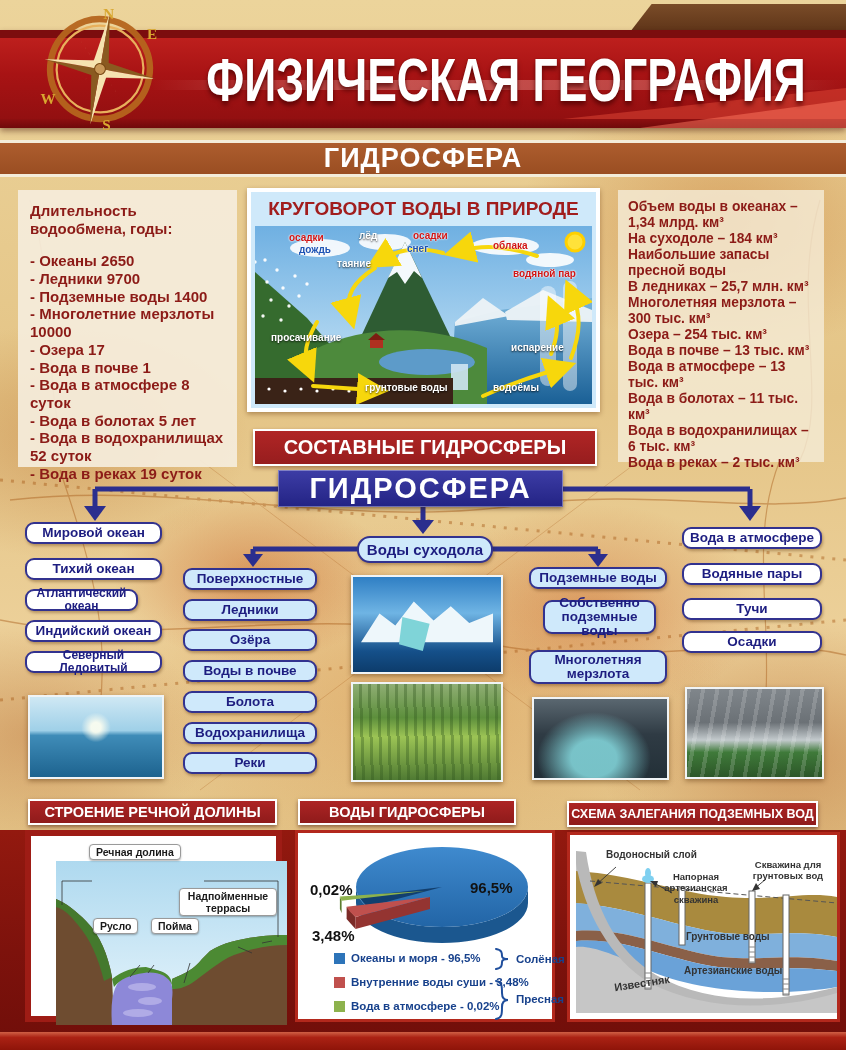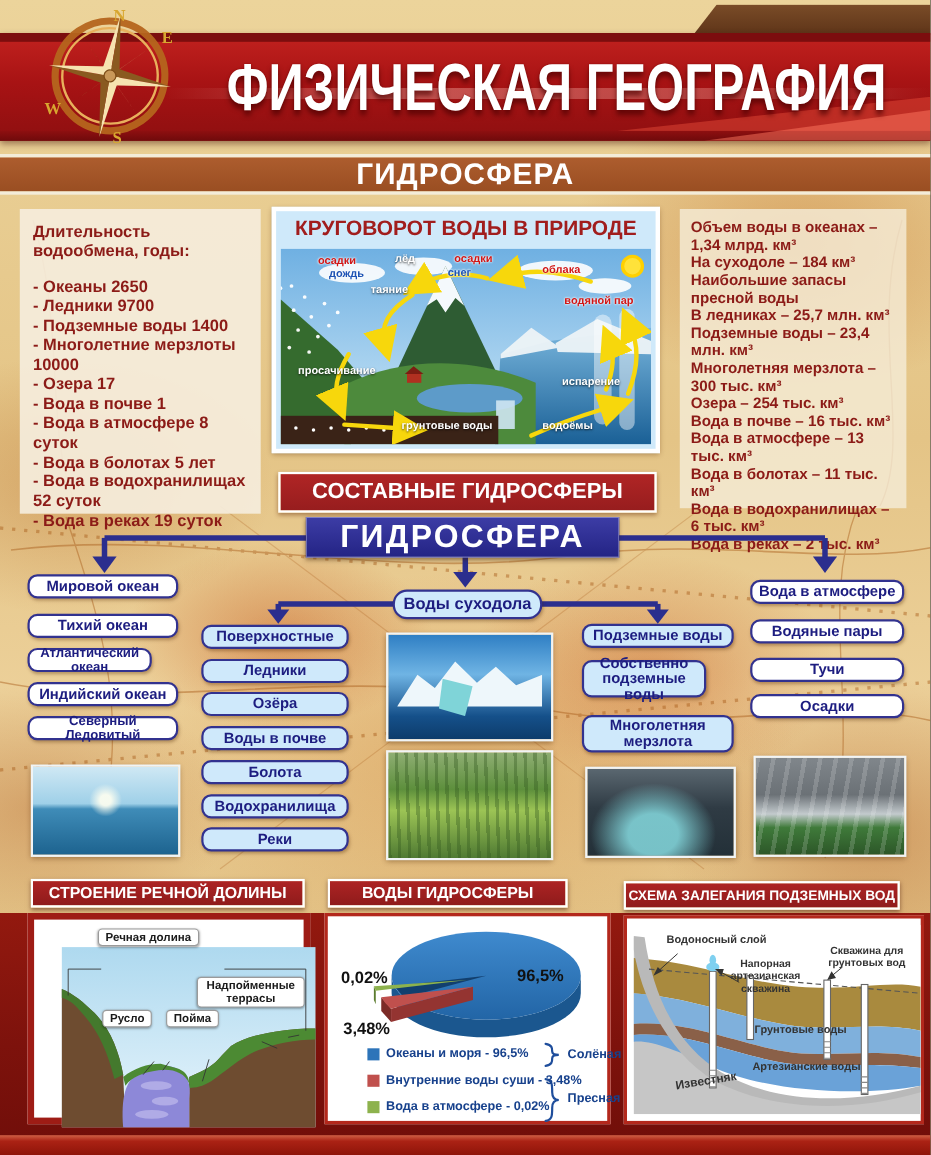--- a/index.html
+++ b/index.html
@@ -160,24 +160,23 @@
     <div>- Вода в болотах 5 лет</div>
     <div>- Вода в водохранилищах 52 суток</div>
     <div>- Вода в реках 19 суток</div>
   </div>
 
   <div class="abs panel-beige wv-panel">
     <div>Объем воды в океанах – 1,34 млрд. км³</div>
     <div>На суходоле – 184 км³</div>
     <div>Наибольшие запасы пресной воды</div>
     <div>В ледниках – 25,7 млн. км³</div>
-    <div>Подземные воды – 23,4 млн. км³</div>
     <div>Многолетняя мерзлота – 300 тыс. км³</div>
     <div>Озера – 254 тыс. км³</div>
-    <div>Вода в почве – 16 тыс. км³</div>
+    <div>Вода в почве – 13 тыс. км³</div>
     <div>Вода в атмосфере – 13 тыс. км³</div>
     <div>Вода в болотах – 11 тыс. км³</div>
     <div>Вода в водохранилищах – 6 тыс. км³</div>
     <div>Вода в реках – 2 тыс. км³</div>
   </div>
 
   <div class="abs cycle-panel">
     <div class="cycle-title">КРУГОВОРОТ ВОДЫ В ПРИРОДЕ</div>
     <div class="cycle-art">
       <svg width="337" height="178" viewBox="0 0 337 178">
@@ -298,21 +297,21 @@
 
   <div class="fb blue" style="left:183px;top:568px;width:134px">Поверхностные</div>
   <div class="fb blue" style="left:183px;top:599px;width:134px">Ледники</div>
   <div class="fb blue" style="left:183px;top:629px;width:134px">Озёра</div>
   <div class="fb blue" style="left:183px;top:660px;width:134px">Воды в почве</div>
   <div class="fb blue" style="left:183px;top:691px;width:134px">Болота</div>
   <div class="fb blue" style="left:183px;top:722px;width:134px">Водохранилища</div>
   <div class="fb blue" style="left:183px;top:752px;width:134px">Реки</div>
 
   <div class="fb blue" style="left:529px;top:567px;width:138px">Подземные воды</div>
-  <div class="fb blue h2" style="left:529px;top:600px;width:113px">Собственно подземные воды</div>
+  <div class="fb blue h2" style="left:543px;top:600px;width:113px">Собственно подземные воды</div>
   <div class="fb blue h2" style="left:529px;top:650px;width:138px">Многолетняя мерзлота</div>
 
   <div class="fb" style="left:682px;top:527px;width:140px">Вода в атмосфере</div>
   <div class="fb" style="left:682px;top:563px;width:140px">Водяные пары</div>
   <div class="fb" style="left:682px;top:598px;width:140px">Тучи</div>
   <div class="fb" style="left:682px;top:631px;width:140px">Осадки</div>
 
   <div class="photo" style="left:28px;top:695px;width:132px;height:80px;
     background:radial-gradient(circle at 50% 38%, rgba(255,255,240,.9) 0 6%, transparent 18%),
     linear-gradient(180deg,#cfe8f4 0%,#9fd0e8 42%,#3f8cb8 48%,#1d638f 100%)"></div>

